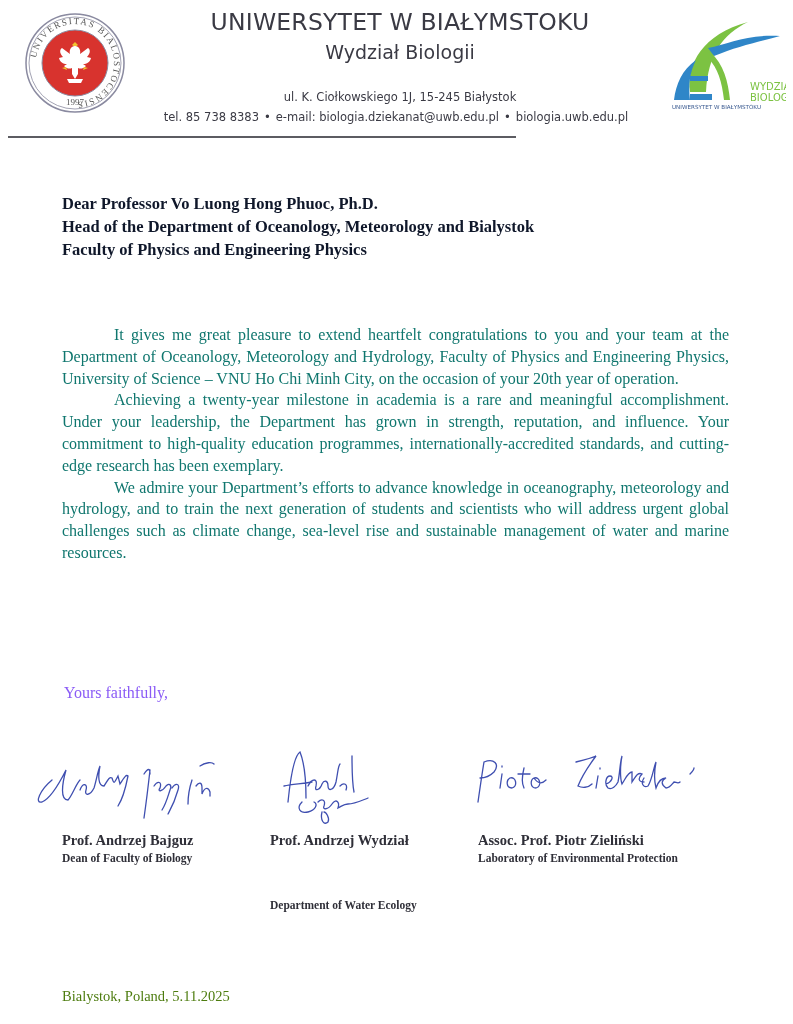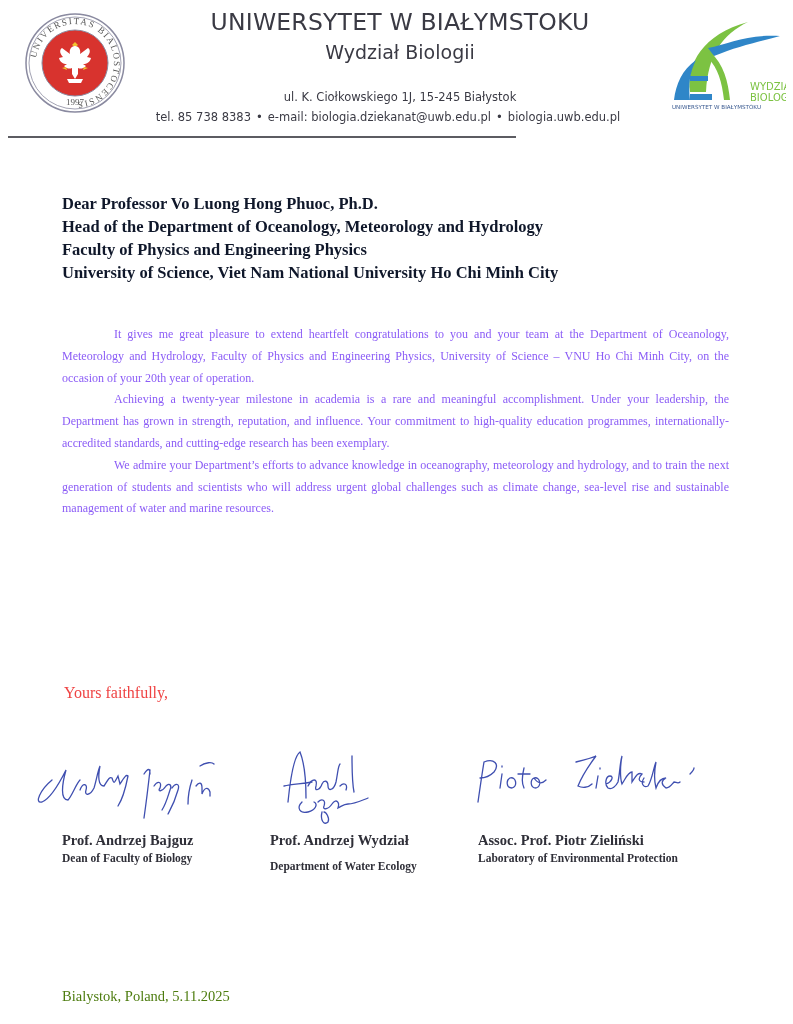--- a/index.html
+++ b/index.html
@@ -4,32 +4,32 @@
 <style>
   html, body { margin: 0; padding: 0; background: #ffffff; }
   body { width: 793px; height: 1024px; position: relative; overflow: hidden; font-family: "Liberation Serif", serif; color: #2f2f36; }
 
   
   .seal { position: absolute; left: 24px; top: 12px; width: 102px; height: 102px; }
   .logo { position: absolute; left: 668px; top: 14px; width: 118px; height: 100px; }
   .head-title { position: absolute; left: 180px; top: 8px; width: 440px; text-align: center; font-family: "DejaVu Sans", sans-serif; font-size: 23.5px; letter-spacing: 0.2px; color: #3a3a44; line-height: 28px; }
   .head-sub { position: absolute; left: 180px; top: 40px; width: 440px; text-align: center; font-family: "DejaVu Sans", sans-serif; font-size: 19px; color: #3a3a44; line-height: 24px; }
   .head-addr { position: absolute; left: 180px; top: 90px; width: 440px; text-align: center; font-family: "DejaVu Sans", sans-serif; font-size: 11.5px; color: #3a3a44; }
-  .head-contact { position: absolute; left: 128px; top: 110px; width: 520px; text-align: center; font-family: "DejaVu Sans", sans-serif; font-size: 11.5px; color: #3a3a44; white-space: nowrap; }
+  .head-contact { position: absolute; left: 136px; top: 110px; width: 520px; text-align: center; font-family: "DejaVu Sans", sans-serif; font-size: 11.5px; color: #3a3a44; white-space: nowrap; }
   .head-contact .dot { margin: 0 5px; }
 
   
   .addressee { position: absolute; left: 62px; top: 192px; font-weight: bold; font-size: 16.5px; line-height: 23px; color: #0f172a; }
   .addressee div { white-space: nowrap; }
 
   
-  .body { position: absolute; left: 62px; top: 324px; width: 667px; font-size: 12px; line-height: 21.8px; color: #8b5cf6; text-align: justify; }
+  .body { position: absolute; left: 62px; top: 324px; width: 667px; font-size: 16px; line-height: 21.8px; color: #0f766e; text-align: justify; }
   .body p { margin: 0; text-indent: 52px; }
 
-  .closing { position: absolute; left: 64px; top: 684px; font-size: 16px; color: #ef4444; }
+  .closing { position: absolute; left: 64px; top: 684px; font-size: 16px; color: #8b5cf6; }
 
   
   .sig { position: absolute; }
   .sig svg { display: block; }
   .sig-name { position: absolute; font-weight: bold; font-size: 14.5px; color: #2f2f38; white-space: nowrap; }
   .sig-role { position: absolute; font-weight: bold; font-size: 11.5px; color: #2f2f38; white-space: nowrap; }
 
   .place-date { position: absolute; left: 62px; top: 988px; font-weight: normal; font-size: 14.5px; color: #4d7c0f; }
 </style>
 </head>
@@ -75,23 +75,22 @@
     <text x="82" y="76" font-family="DejaVu Sans, sans-serif" font-size="10" fill="#7cc242">WYDZIAŁ</text>
     <text x="82" y="87" font-family="DejaVu Sans, sans-serif" font-size="10" fill="#7cc242">BIOLOGII</text>
     <text x="4" y="95" font-family="DejaVu Sans, sans-serif" font-size="5.6" fill="#3a5a90">UNIWERSYTET W BIAŁYMSTOKU</text>
   </svg>
 </div>
 
 <div style="position:absolute;left:8px;top:136px;width:508px;height:2px;background:#5c5c62;"></div>
 
 <div class="addressee">
   <div>Dear Professor Vo Luong Hong Phuoc, Ph.D.</div>
-  <div>Head of the Department of Oceanology, Meteorology and Hydrology</div>
+  <div>Head of the Department of Oceanology, Meteorology and Bialystok</div>
   <div>Faculty of Physics and Engineering Physics</div>
-  <div>University of Science, Viet Nam National University Ho Chi Minh City</div>
 </div>
 
 <div class="body">
   <p>It gives me great pleasure to extend heartfelt congratulations to you and your team at the Department of Oceanology, Meteorology and Hydrology, Faculty of Physics and Engineering Physics, University of Science – VNU Ho Chi Minh City, on the occasion of your 20th year of operation.</p>
   <p>Achieving a twenty-year milestone in academia is a rare and meaningful accomplishment. Under your leadership, the Department has grown in strength, reputation, and influence. Your commitment to high-quality education programmes, internationally-accredited standards, and cutting-edge research has been exemplary.</p>
   <p>We admire your Department’s efforts to advance knowledge in oceanography, meteorology and hydrology, and to train the next generation of students and scientists who will address urgent global challenges such as climate change, sea-level rise and sustainable management of water and marine resources.</p>
 </div>
 
 <div class="closing">Yours faithfully,</div>
 
@@ -125,17 +124,17 @@
     <path d="M130 30 l-2 12 M132 22 l0 1"></path>
     <path d="M138 38 c6 -2 8 -8 4 -8 c-4 0 -6 8 -2 12 c4 2 8 -2 10 -6 c2 -10 2 -20 4 -26 c-2 10 -2 22 0 28 c4 -6 6 -12 10 -12 l0 10 c4 -6 6 -10 10 -8 c-4 4 -4 8 2 8"></path>
     <path d="M176 32 c-4 6 0 10 4 8 c4 -6 6 -20 8 -24 c-2 10 -2 18 0 26 c2 -6 6 -10 10 -10 c-4 2 -6 6 0 10 c4 0 6 -4 8 -6 c2 0 4 2 6 0"></path>
     <path d="M222 28 c2 -2 4 -4 4 -6"></path>
   </svg>
 </div>
 
 <div class="sig-name" style="left:62px;top:832px;">Prof. Andrzej Bajguz</div>
 <div class="sig-role" style="left:62px;top:852px;text-align:right;">Dean of Faculty of Biology</div>
 <div class="sig-name" style="left:270px;top:832px;">Prof. Andrzej Wydział</div>
-<div class="sig-role" style="left:270px;top:860px;">Department of Water Ecology</div>
+<div class="sig-role" style="left:270px;top:899px;">Department of Water Ecology</div>
 <div class="sig-name" style="left:478px;top:832px;">Assoc. Prof. Piotr Zieliński</div>
 <div class="sig-role" style="left:478px;top:852px;">Laboratory of Environmental Protection</div>
 
 <div class="place-date">Bialystok, Poland, 5.11.2025</div>
 
 </body></html>

